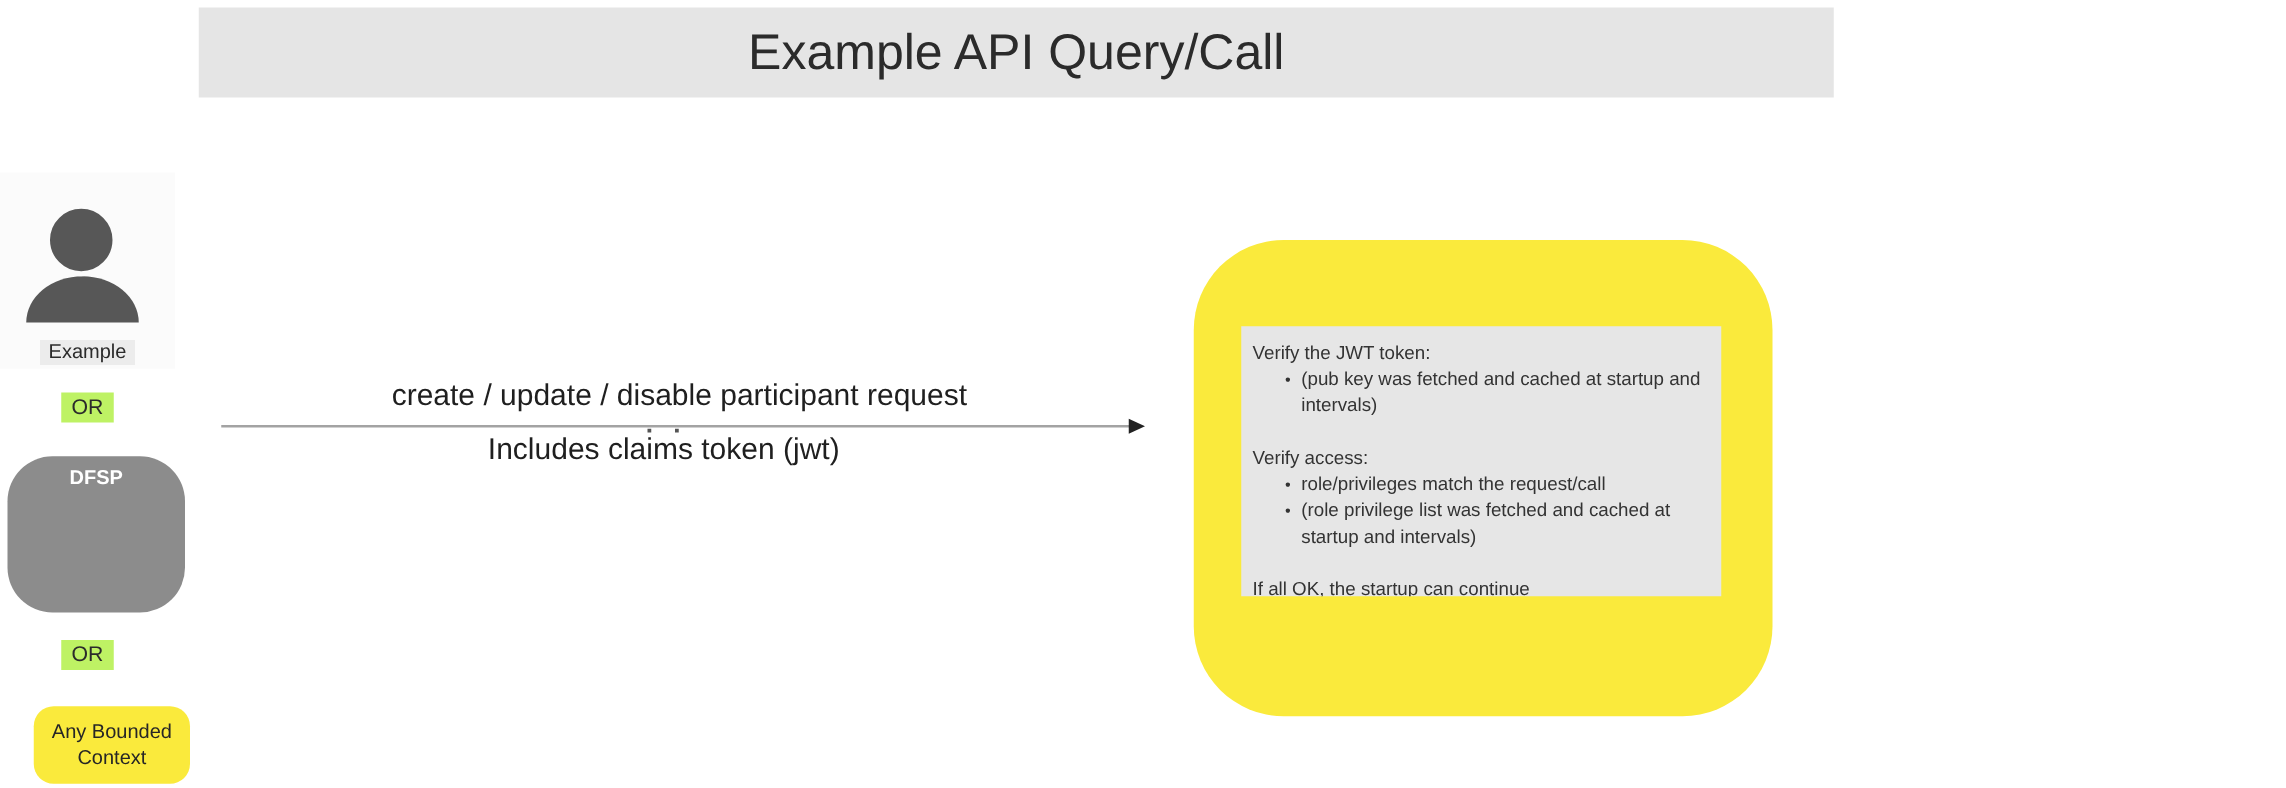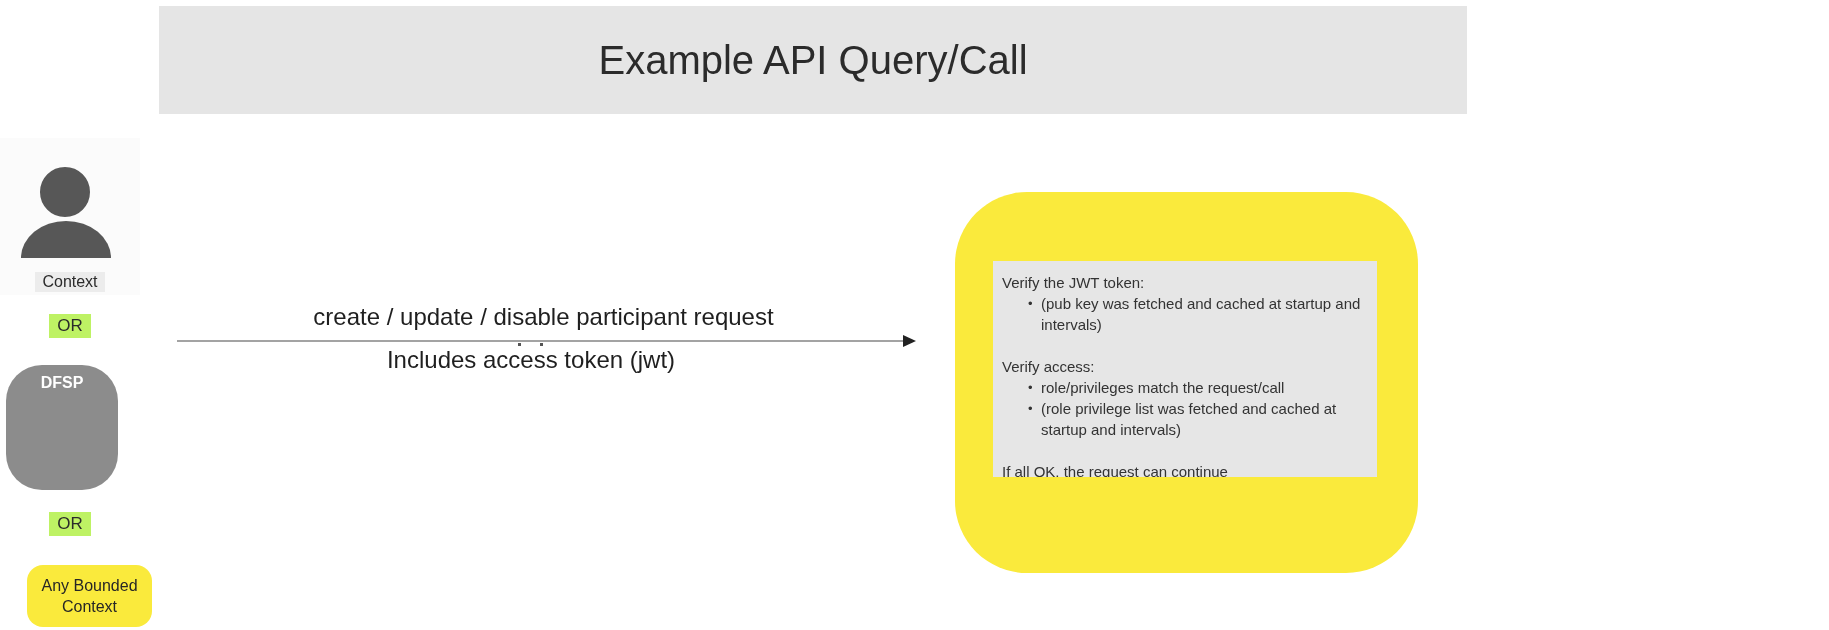--- a/index.html
+++ b/index.html
@@ -11,21 +11,21 @@
     background: #ffffff;
     overflow: hidden;
     font-family: "Liberation Sans", "DejaVu Sans", sans-serif;
     color: #2b2b2b;
   }
 
   
   .title-banner {
     position: absolute;
     left: 159px; top: 6px;
-    width: 1308px; height: 108px;
+    width: 1308px; height: 72px;
     background: #e5e5e5;
     display: flex; align-items: center; justify-content: center;
   }
   .title-banner .title-text {
     font-size: 40px;
     color: #2b2b2b;
     letter-spacing: 0px;
     white-space: nowrap;
   }
 
@@ -75,21 +75,21 @@
   .or-row.second { top: 512px; }
   .or-label {
     background: #bef264;
     font-size: 17px;
     padding: 2px 8px;
     color: #2b2b2b;
   }
   .dfsp-box {
     position: absolute;
     left: 6px; top: 365px;
-    width: 112px; height: 125px;
+    width: 142px; height: 125px;
     background: #8c8c8c;
     border-radius: 36px;
     text-align: center;
     padding-top: 9px;
   }
   .dfsp-box .dfsp-label {
     color: #ffffff;
     font-weight: bold;
     font-size: 16px;
   }
@@ -203,21 +203,21 @@
 <div class="canvas">
 
   <div class="title-banner">
     <div class="title-text">Example API Query/Call</div>
   </div>
 
   <div class="actor-backdrop"></div>
   <div class="person-head"></div>
   <div class="person-body"></div>
   <div class="operator-label-row">
-    <span class="operator-label">Context</span>
+    <span class="operator-label">Example</span>
   </div>
 
   <div class="or-row first">
     <span class="or-label">OR</span>
   </div>
 
   <div class="dfsp-box">
     <span class="dfsp-label">DFSP</span>
   </div>
 
@@ -227,32 +227,32 @@
 
   <div class="abc-box">
     <span class="abc-label">Any Bounded Context</span>
   </div>
 
   <div class="arrow-label-primary">create / update / disable participant request</div>
   <div class="arrow-line"></div>
   <div class="arrow-head"></div>
   <div class="waypoint-dot d1"></div>
   <div class="waypoint-dot d2"></div>
-  <div class="arrow-label-secondary">Includes access token (jwt)</div>
+  <div class="arrow-label-secondary">Includes claims token (jwt)</div>
 
   <div class="each-bc-box"></div>
 
   <div class="verification-note">
     <div>Verify the JWT token:</div>
     <ul>
       <li>(pub key was fetched and cached at startup and intervals)</li>
     </ul>
     <div class="note-spacer"></div>
     <div>Verify access:</div>
     <ul>
       <li>role/privileges match the request/call</li>
       <li>(role privilege list was fetched and cached at startup and intervals)</li>
     </ul>
     <div class="note-spacer"></div>
-    <div>If all OK, the request can continue</div>
+    <div>If all OK, the startup can continue</div>
   </div>
 
 </div>
 
 </body></html>

